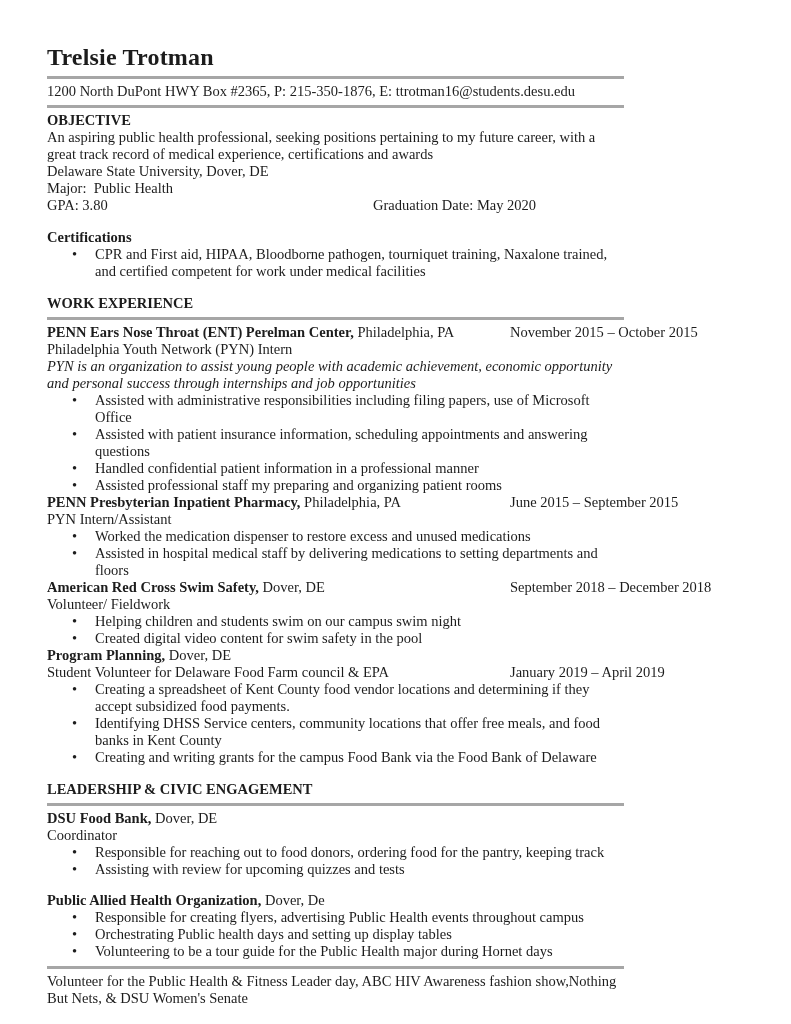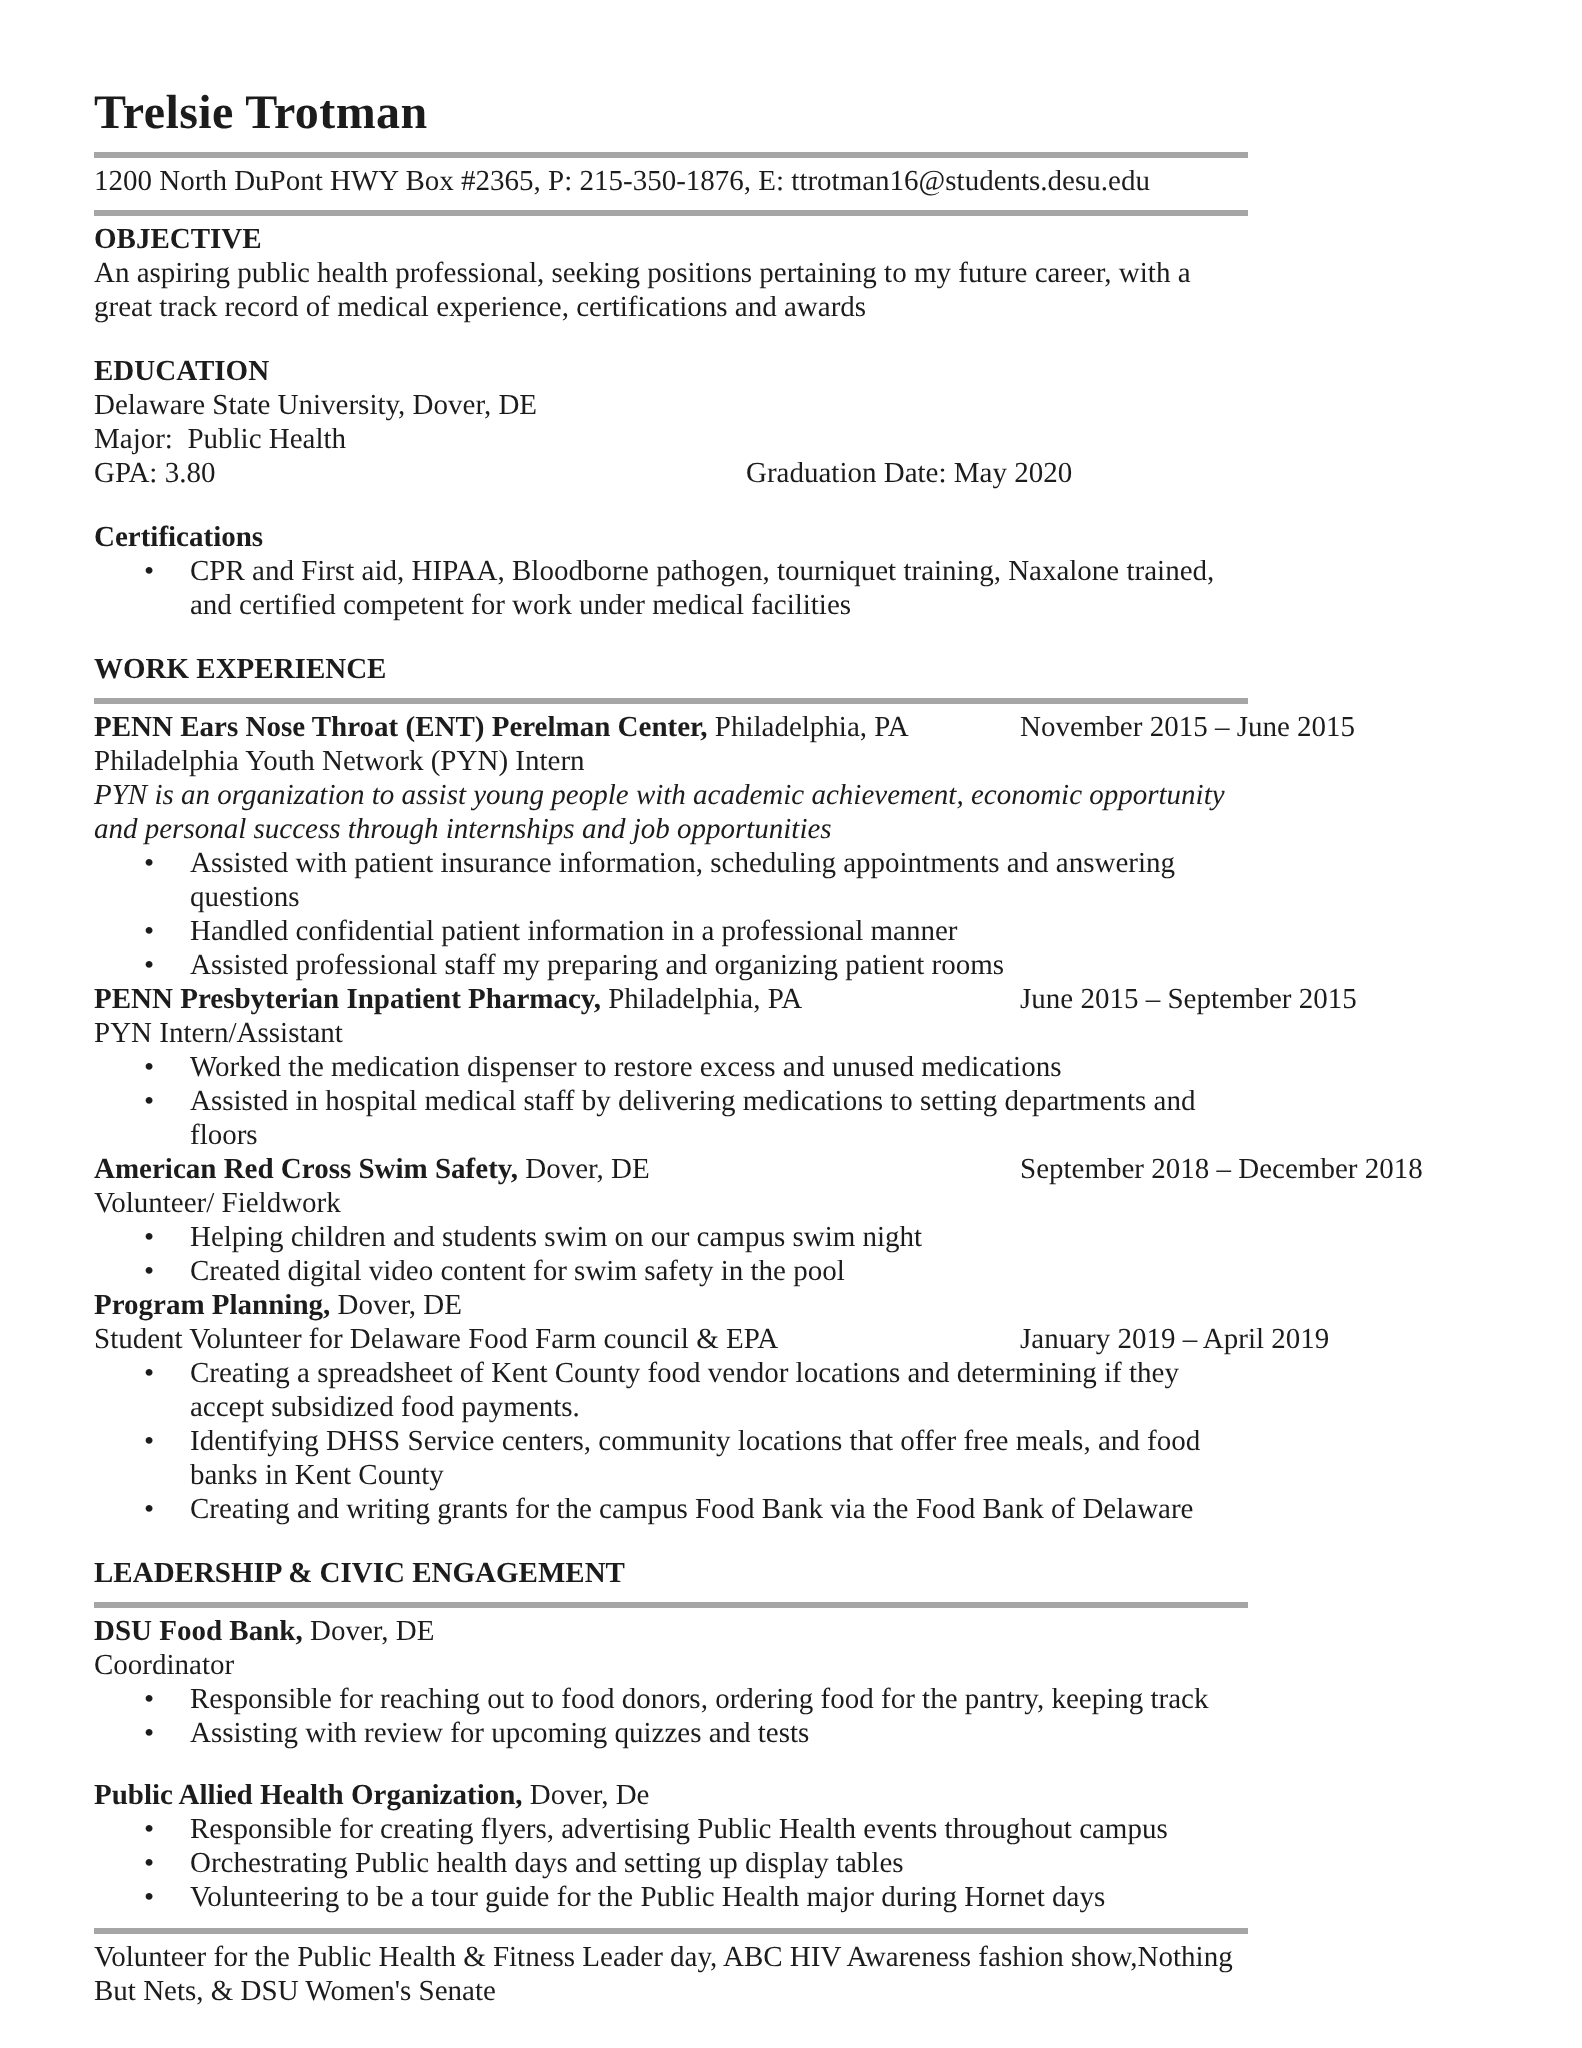--- a/index.html
+++ b/index.html
@@ -83,44 +83,44 @@
 <div class="page">
 
   <h1 class="name">Trelsie Trotman</h1>
   <div class="rule"></div>
   <div class="contact-line">1200 North DuPont HWY Box #2365, P: 215-350-1876, E: ttrotman16@students.desu.edu</div>
   <div class="rule"></div>
 
   <div class="sec-head">OBJECTIVE</div>
   <p>An aspiring public health professional, seeking positions pertaining to my future career, with a great track record of medical experience, certifications and awards</p>
 
-  <div class="sec-head mt-sec">EDUCATION</div>
   <div>Delaware State University, Dover, DE</div>
   <div class="pre">Major:  Public Health</div>
   <div class="dated">
     <span>GPA: 3.80</span>
     <span class="grad-col">Graduation Date: May 2020</span>
   </div>
 
   <div class="sec-head mt-sec">Certifications</div>
   <ul class="bullets">
     <li>CPR and First aid, HIPAA, Bloodborne pathogen, tourniquet training, Naxalone trained, and certified competent for work under medical facilities</li>
   </ul>
 
   <div class="sec-head mt-sec">WORK EXPERIENCE</div>
   <div class="rule"></div>
 
   <div>
     <div class="dated">
       <span class="bold">PENN Ears Nose Throat (ENT) Perelman Center,</span><span> Philadelphia, PA</span>
-      <span class="date-col">November 2015 – June 2015</span>
+      <span class="date-col">November 2015 – October 2015</span>
     </div>
     <div>Philadelphia Youth Network (PYN) Intern</div>
     <p class="italic">PYN is an organization to assist young people with academic achievement, economic opportunity and personal success through internships and job opportunities</p>
     <ul class="bullets">
+      <li>Assisted with administrative responsibilities including filing papers, use of Microsoft Office</li>
       <li>Assisted with patient insurance information, scheduling appointments and answering questions</li>
       <li>Handled confidential patient information in a professional manner</li>
       <li>Assisted professional staff my preparing and organizing patient rooms</li>
     </ul>
   </div>
 
   <div>
     <div class="dated">
       <span class="bold">PENN Presbyterian Inpatient Pharmacy,</span><span> Philadelphia, PA</span>
       <span class="date-col">June 2015 – September 2015</span>

